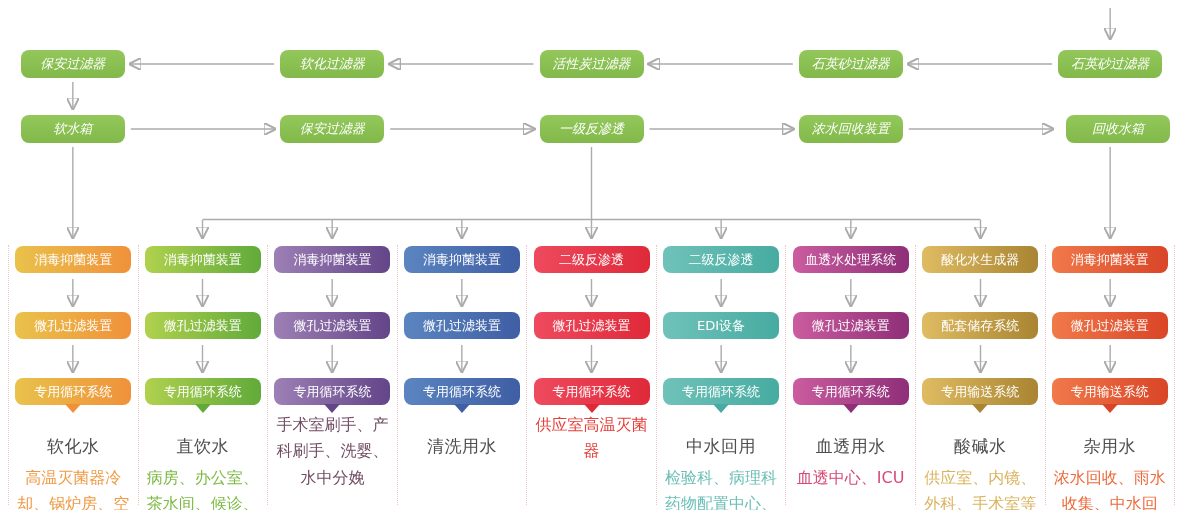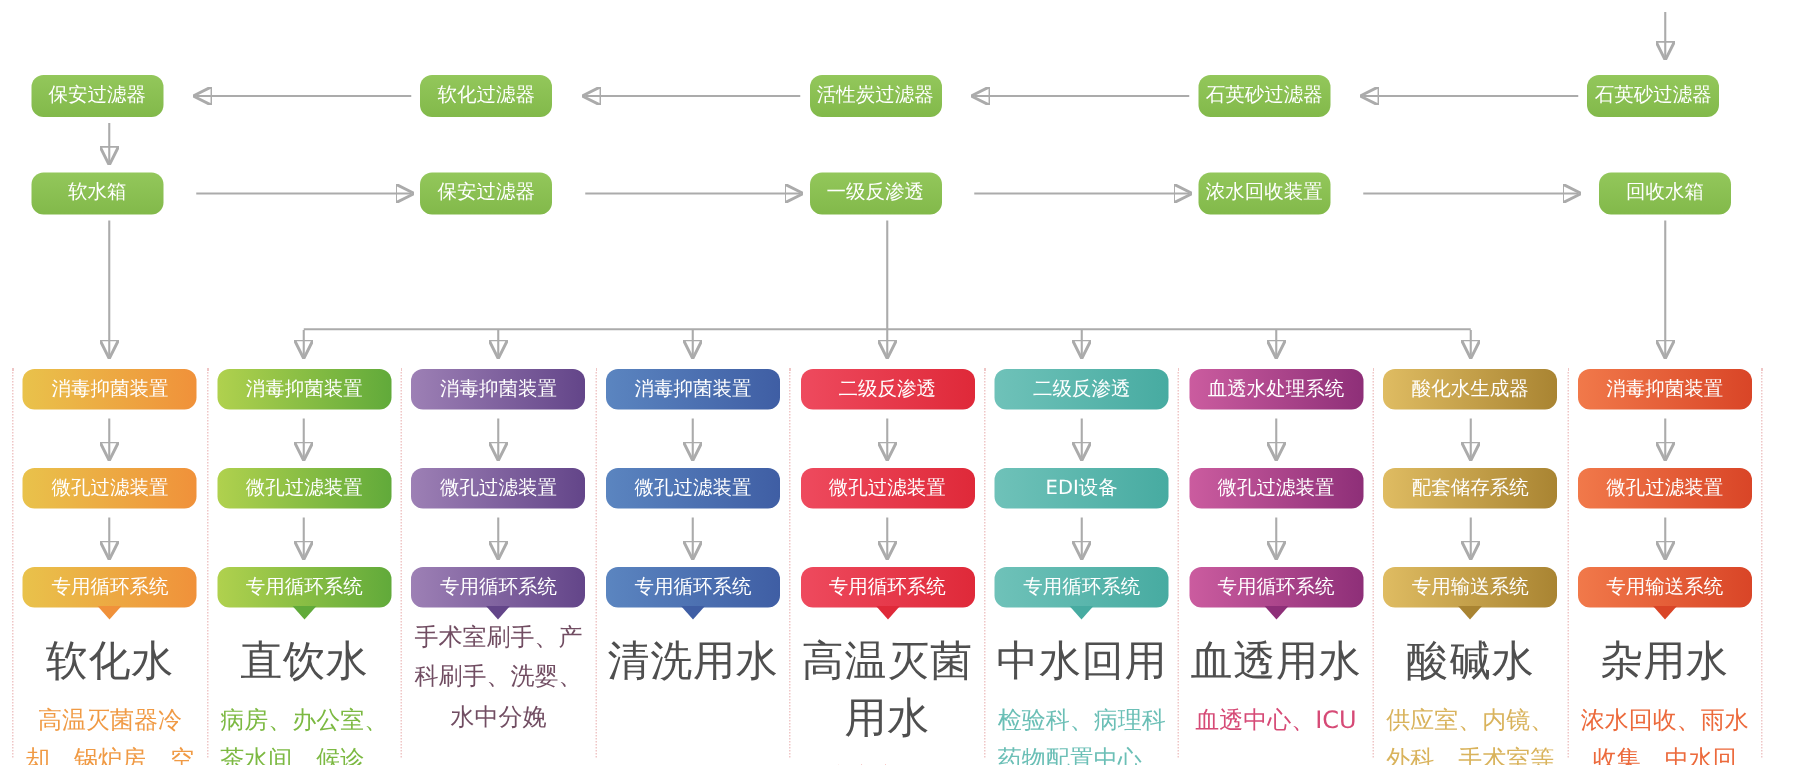--- a/index.html
+++ b/index.html
@@ -5,41 +5,41 @@
   html,body{margin:0;padding:0;background:#fff;}
   .canvas{
     position:relative;width:1200px;height:510px;background:#fff;overflow:hidden;
     font-family:"DejaVu Sans",sans-serif;
   }
   #wires{position:absolute;left:0;top:0;width:1200px;height:510px;}
   #wires path{stroke:#ababab;stroke-width:1.4;fill:none;}
 
   
   .gbox{
-    position:absolute;width:88px;height:28px;line-height:28px;border-radius:8px;
+    position:absolute;width:104px;height:28px;line-height:28px;border-radius:8px;
     background:linear-gradient(180deg,#93c75b,#82b94a);
-    color:#fff;font-size:13px;text-align:center;white-space:nowrap;
+    color:#fff;font-size:13px;text-align:center;white-space:nowrap;font-style:italic;
   }
 
   
   .columns{position:absolute;left:8px;top:245px;width:1167px;height:260px;display:flex;}
   .col{flex:1;border-left:1px dotted #efc6c6;padding-top:1px;text-align:center;min-width:0;}
   .col:last-child{border-right:1px dotted #efc6c6;}
   .cbox{
     position:relative;height:27px;line-height:27px;border-radius:8px;
     width:fit-content;min-width:96px;max-width:124px;padding:0 10px;margin:0 auto;
     background:linear-gradient(90deg,var(--g1),var(--g2));
     color:#fff;font-size:13px;white-space:nowrap;
   }
   .gap{height:39px;}
   .b3::after{
     content:"";position:absolute;left:50%;top:100%;margin-top:-1px;transform:translateX(-50%);
     border:8px solid transparent;border-top:9px solid var(--g2);border-bottom-width:0;
   }
-  .title{margin-top:17px;font-size:28px;color:#4f4f4f;letter-spacing:.5px;}
+  .title{margin-top:30px;font-size:17px;color:#4f4f4f;letter-spacing:.5px;}
   .desc{margin-top:7px;padding:0 5px;font-size:16px;line-height:1.65;color:var(--desc);}
 </style>
 </head>
 <body>
 
 <div class="canvas">
 
   <svg id="wires" viewBox="0 0 1200 510">
     <defs>
       <marker id="ah" markerWidth="9" markerHeight="9" refX="7.5" refY="4.5" orient="auto">
@@ -137,21 +137,20 @@
     <div class="gap"></div>
     <div class="cbox b3">专用循环系统</div>
     <div class="title">清洗用水</div>
   </div>
       <div class="col" style="--g1: #ee4a5e; --g2: #df2939; --desc: #e4403a;">
     <div class="cbox b1">二级反渗透</div>
     <div class="gap"></div>
     <div class="cbox b2">微孔过滤装置</div>
     <div class="gap"></div>
     <div class="cbox b3">专用循环系统</div>
-    <div class="title">高温灭菌用水</div>
     <div class="desc">供应室高温灭菌器</div>
   </div>
       <div class="col" style="--g1: #6fc2b9; --g2: #47aba1; --desc: #6bbfb6;">
     <div class="cbox b1">二级反渗透</div>
     <div class="gap"></div>
     <div class="cbox b2">EDI设备</div>
     <div class="gap"></div>
     <div class="cbox b3">专用循环系统</div>
     <div class="title">中水回用</div>
     <div class="desc">检验科、病理科 药物配置中心、实验室</div>

